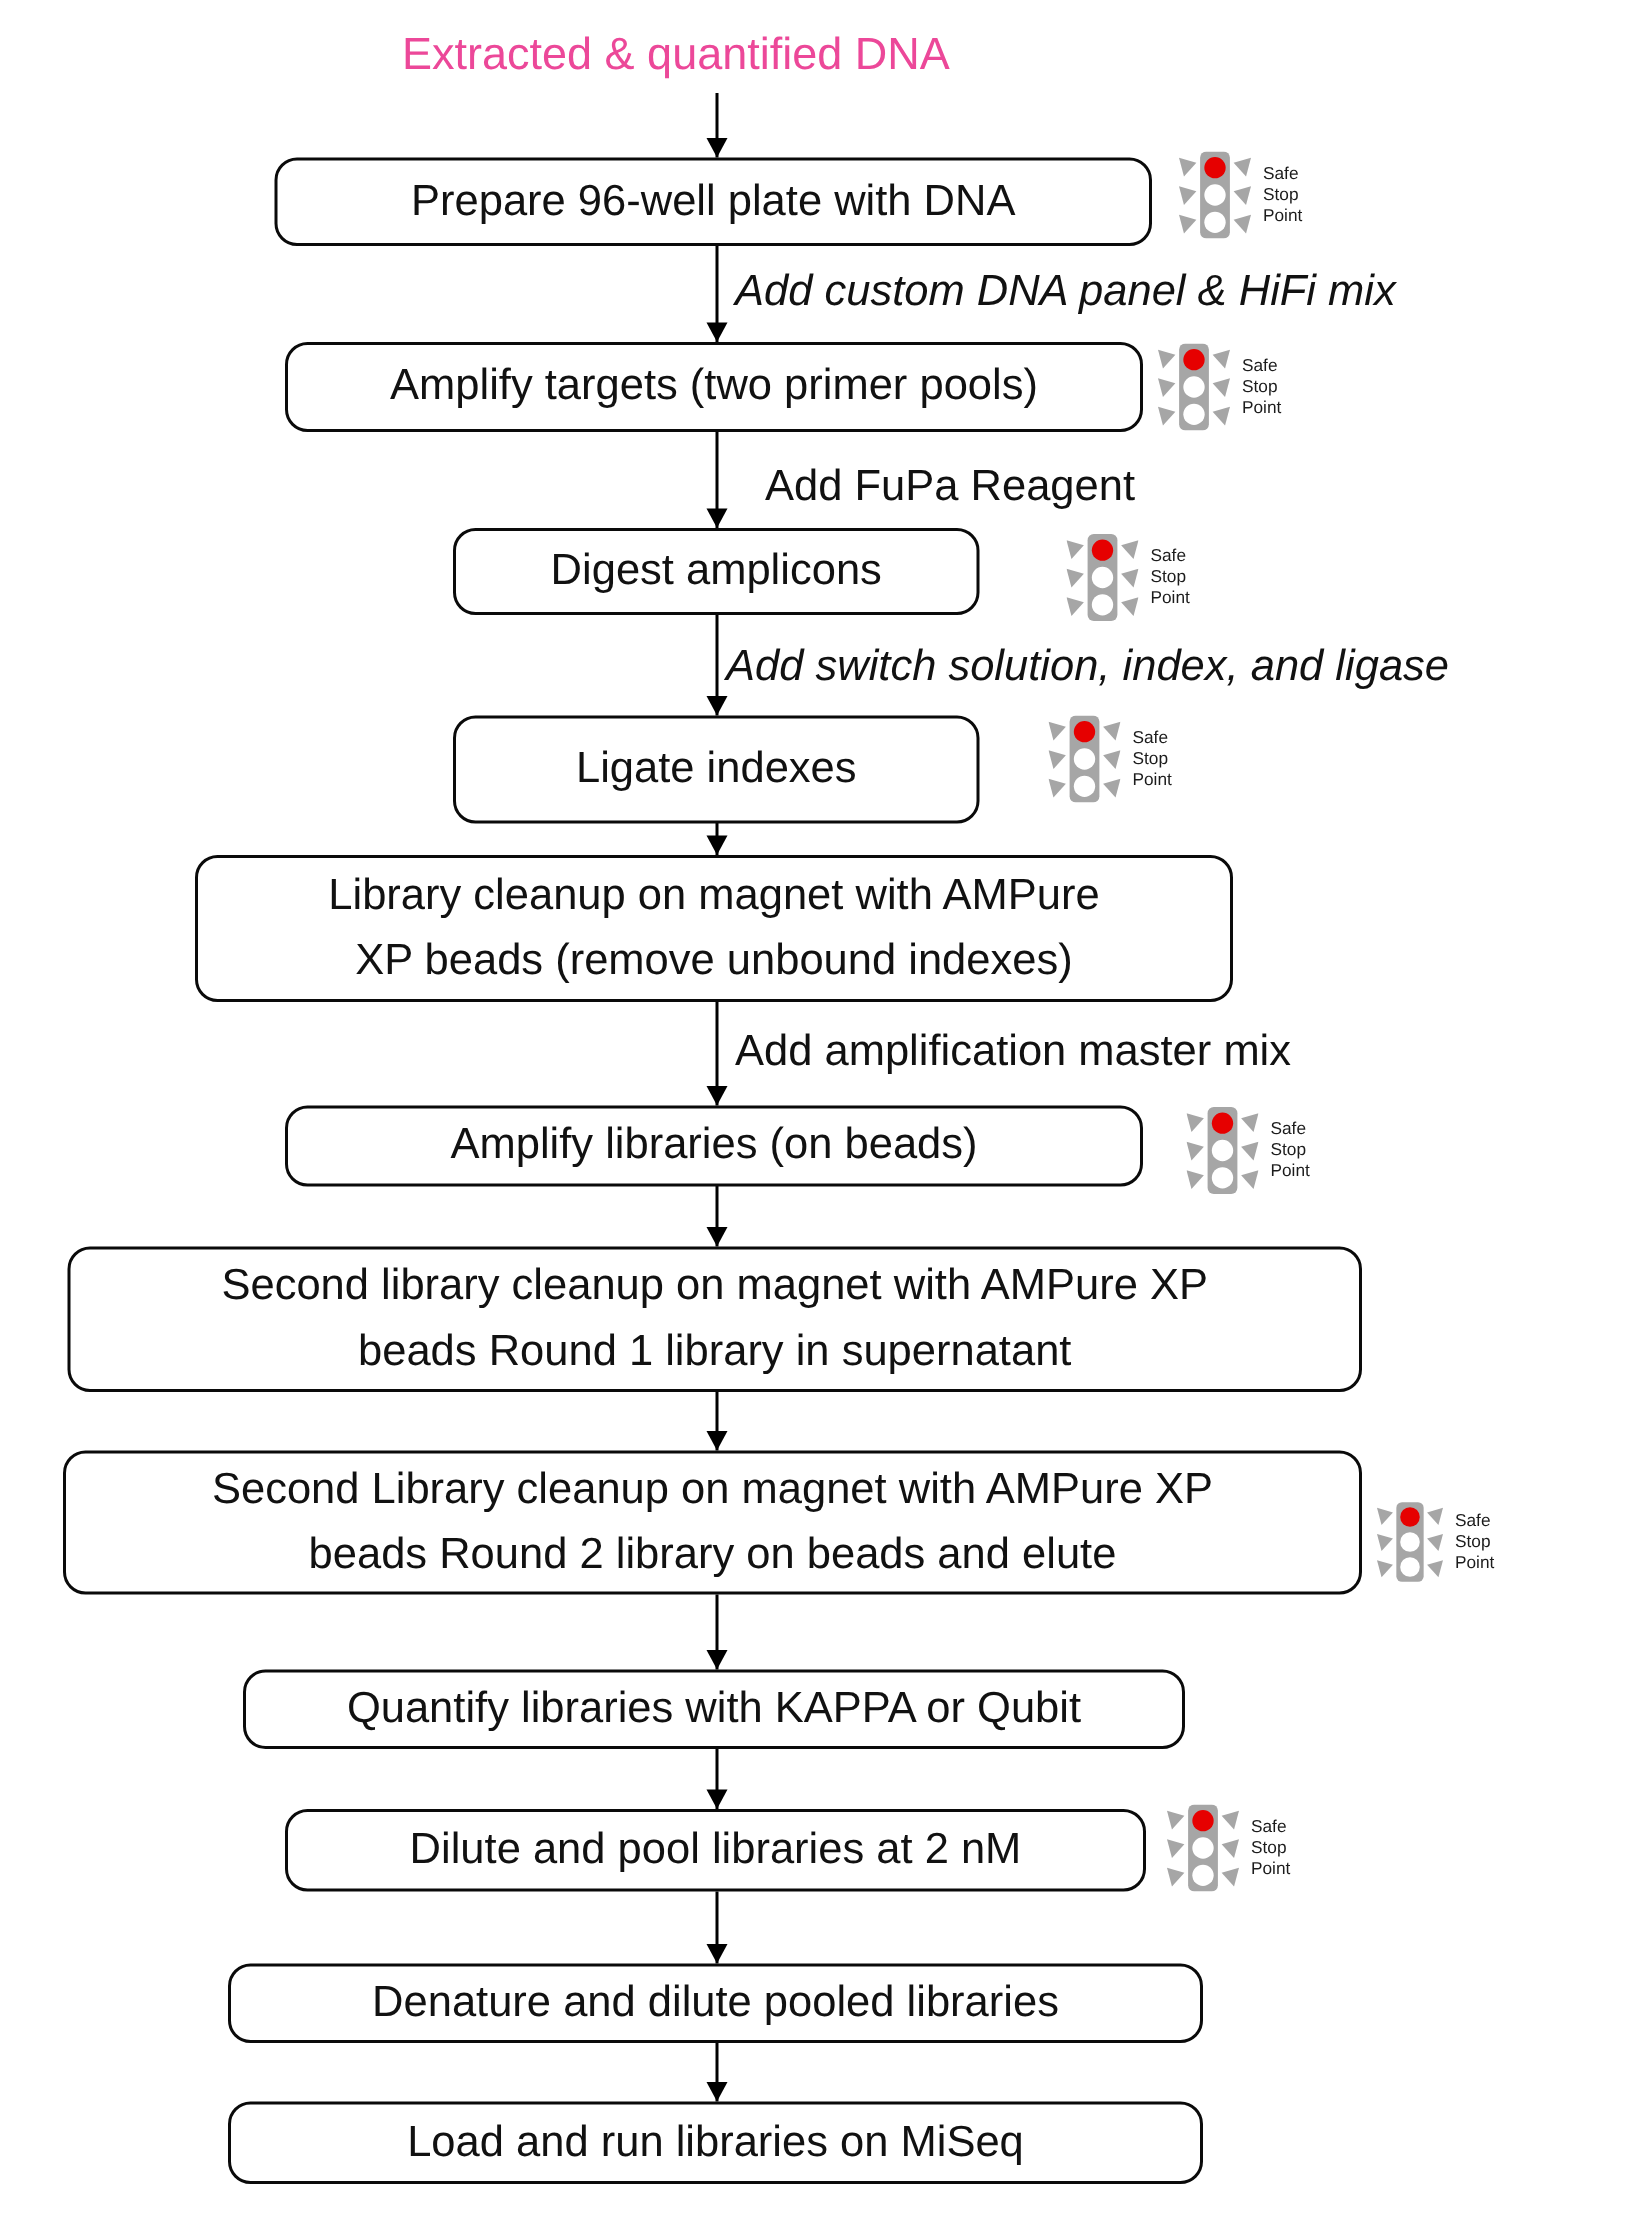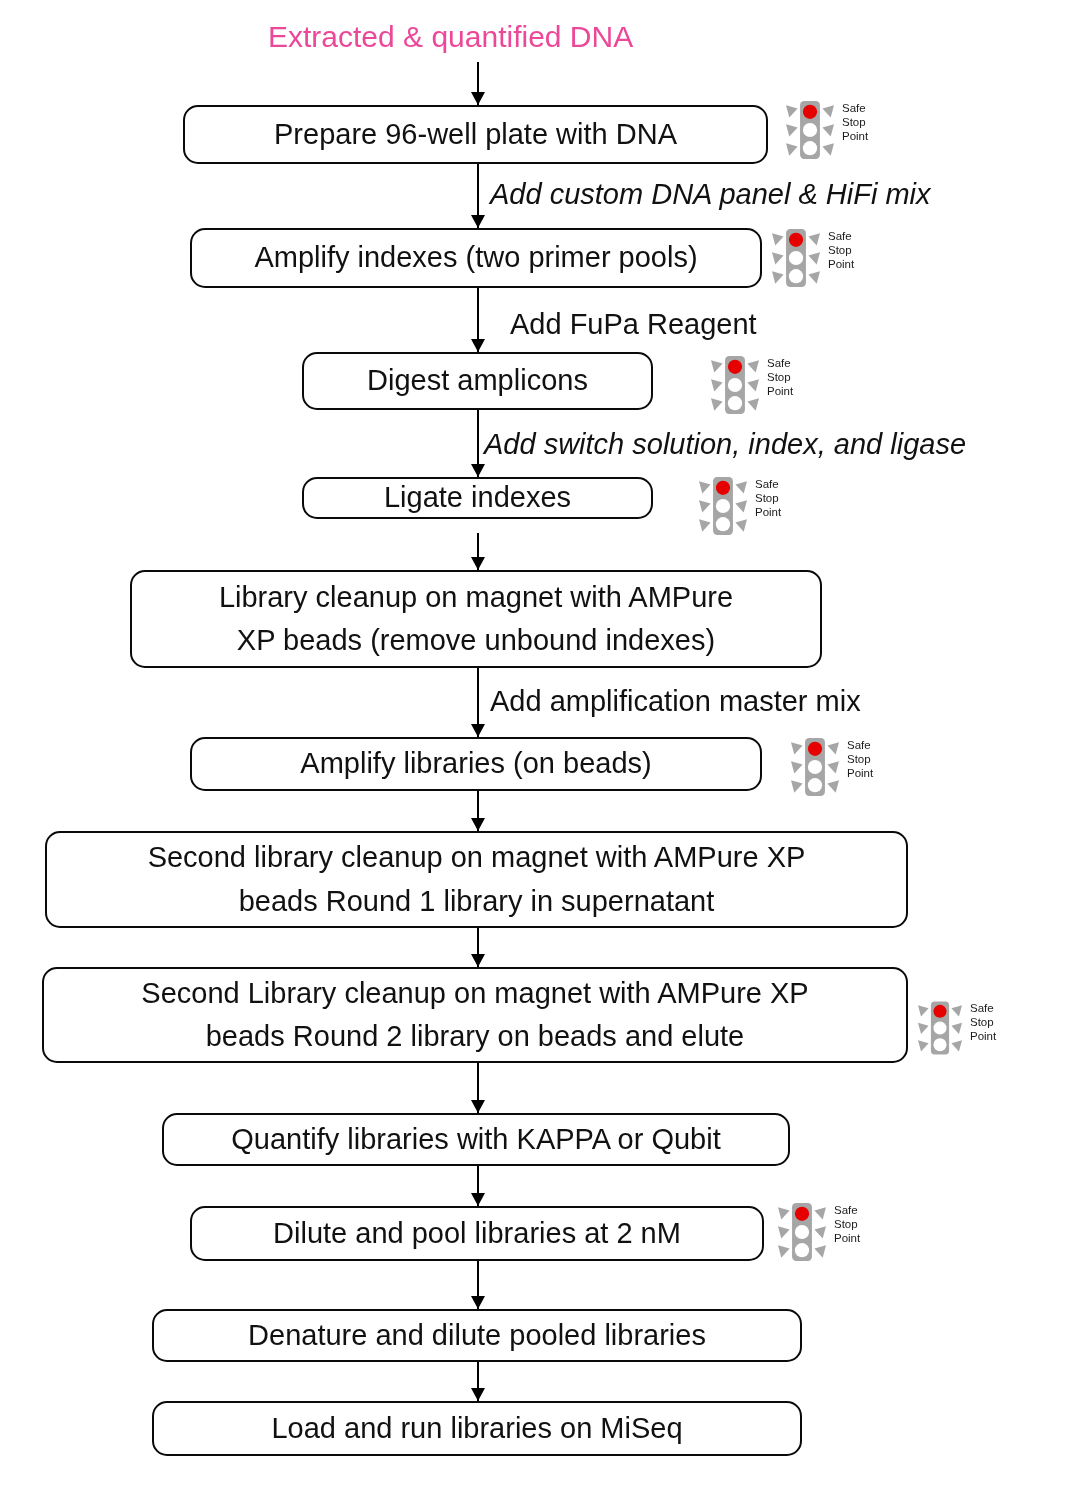--- a/index.html
+++ b/index.html
@@ -22,21 +22,21 @@
   }
   .arrow::after{
     content:"";position:absolute;left:-8px;bottom:0;
     border-left:7px solid transparent;border-right:7px solid transparent;
     border-top:13px solid #000;
   }
   .arrow-label{
     position:absolute;font-size:29px;white-space:nowrap;color:#111;
   }
   .ssp{
-    position:absolute;display:flex;align-items:flex-start;gap:8px;
+    position:absolute;display:flex;align-items:center;gap:8px;
   }
   .ssp svg{display:block;}
   .ssp-text{
     display:flex;flex-direction:column;justify-content:center;
     font-size:11.5px;line-height:14px;color:#1c1c1c;
   }
   .defs-holder{position:absolute;width:0;height:0;overflow:hidden;}
 </style>
 </head>
 <body>
@@ -76,23 +76,23 @@
   <div class="arrow" style="left:477px;top:1166px;height:40px;"></div>
   <div class="arrow" style="left:477px;top:1261px;height:48px;"></div>
   <div class="arrow" style="left:477px;top:1362px;height:39px;"></div>
 
   <div class="arrow-label" style="left:490px;top:178px;font-style:italic;">Add custom DNA panel &amp; HiFi mix</div>
   <div class="arrow-label" style="left:490px;top:308px;margin-left:20px;">Add FuPa Reagent</div>
   <div class="arrow-label" style="left:484px;top:428px;font-style:italic;">Add switch solution, index, and ligase</div>
   <div class="arrow-label" style="left:490px;top:685px;">Add amplification master mix</div>
 
   <div class="step-box" style="left:183px;top:105px;width:585px;height:59px;">Prepare 96-well plate with DNA</div>
-  <div class="step-box" style="left:190px;top:228px;width:572px;height:60px;">Amplify indexes (two primer pools)</div>
+  <div class="step-box" style="left:190px;top:228px;width:572px;height:60px;">Amplify targets (two primer pools)</div>
   <div class="step-box" style="left:302px;top:352px;width:351px;height:58px;">Digest amplicons</div>
-  <div class="step-box" style="left:302px;top:477px;width:351px;height:42px;">Ligate indexes</div>
+  <div class="step-box" style="left:302px;top:477px;width:351px;height:72px;">Ligate indexes</div>
   <div class="step-box" style="left:130px;top:570px;width:692px;height:98px;">Library cleanup on magnet with AMPure
 XP beads (remove unbound indexes)</div>
   <div class="step-box" style="left:190px;top:737px;width:572px;height:54px;">Amplify libraries (on beads)</div>
   <div class="step-box" style="left:45px;top:831px;width:863px;height:97px;">Second library cleanup on magnet with AMPure XP
 beads Round 1 library in supernatant</div>
   <div class="step-box" style="left:42px;top:967px;width:866px;height:96px;">Second Library cleanup on magnet with AMPure XP
 beads Round 2 library on beads and elute</div>
   <div class="step-box" style="left:162px;top:1113px;width:628px;height:53px;">Quantify libraries with KAPPA or Qubit</div>
   <div class="step-box" style="left:190px;top:1206px;width:574px;height:55px;">Dilute and pool libraries at 2 nM</div>
   <div class="step-box" style="left:152px;top:1309px;width:650px;height:53px;">Denature and dilute pooled libraries</div>

